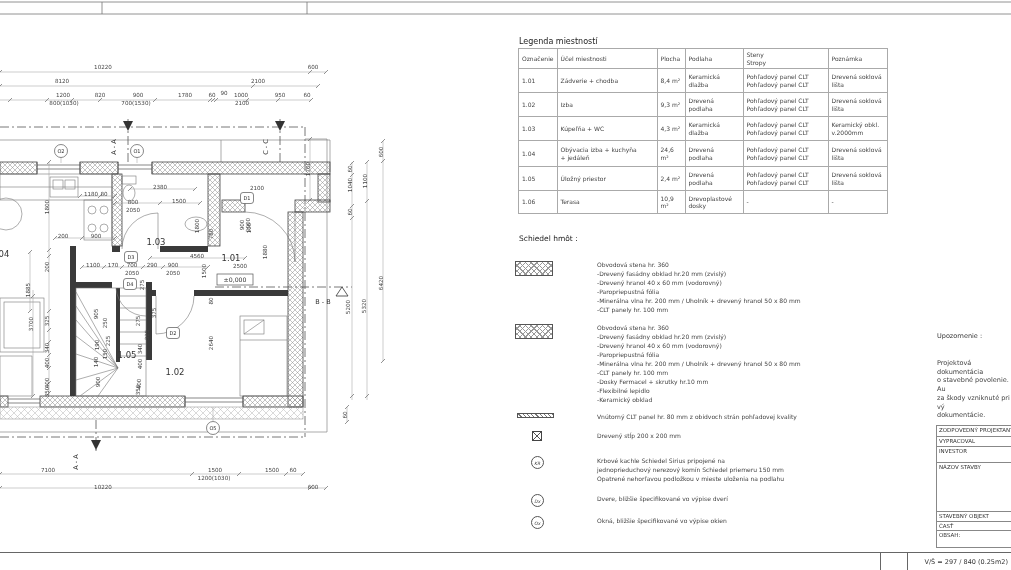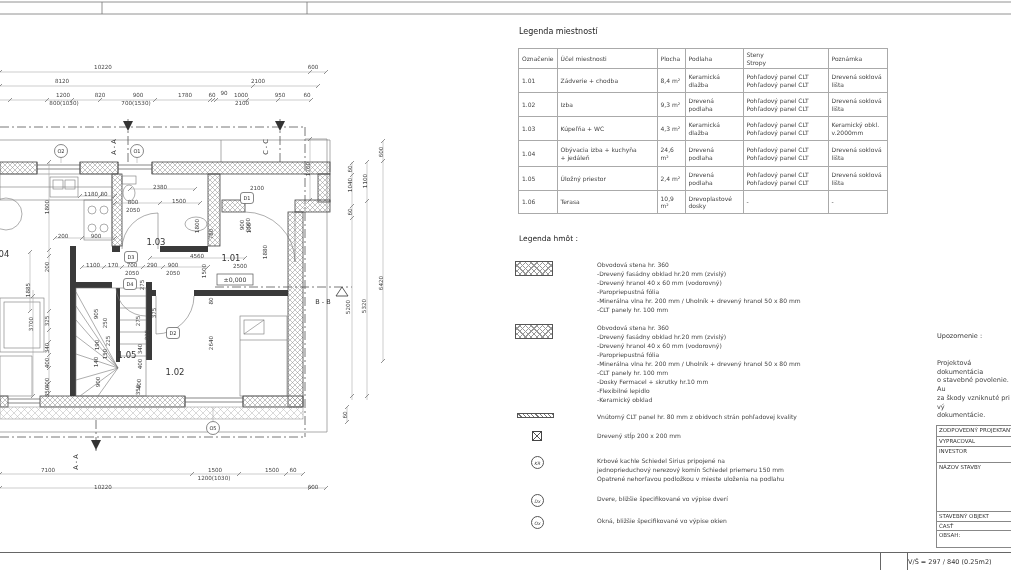--- a/index.html
+++ b/index.html
@@ -2,21 +2,21 @@
 <html lang="sk"><head>
 <meta charset="utf-8">
 <style>
   html,body{margin:0;padding:0}
   body{width:1011px;height:570px;background:#fff;position:relative;overflow:hidden;
        font-family:"DejaVu Sans","Liberation Sans",sans-serif;color:#333}
   .abs{position:absolute}
   #plansvg{position:absolute;left:0;top:0}
 
   
-  #table-title{left:519px;top:27px;font-size:8px;color:#222}
+  #table-title{left:519px;top:37px;font-size:8px;color:#222}
   #room-table{left:518px;top:48px;border-collapse:collapse;table-layout:fixed}
   #room-table td,#room-table th{border:1px solid #aaa;font-size:6px;font-weight:normal;
       text-align:left;vertical-align:middle;padding:2px 3px;white-space:pre-line;color:#444;line-height:7.5px}
   
   #mat-title{left:519px;top:234px;font-size:7.5px;color:#222}
   .mat-item{position:absolute;left:515px}
   .mat-lines{position:absolute;left:82px;top:0;width:330px;font-size:6px;line-height:9px;
       white-space:pre-line;color:#444}
   .sym{position:absolute;display:block;box-sizing:border-box}
   .sym-wall{left:0;top:1px;width:38px;height:15px;border:1px solid #555;
@@ -36,21 +36,21 @@
   #notice-lines{left:937px;top:359px;width:80px;font-size:6.5px;line-height:8.7px;
       white-space:pre-line;color:#444;overflow:hidden}
   
   #title-block{left:936px;top:425px;width:75px;border-left:1px solid #888;border-top:1px solid #888;border-bottom:1px solid #888}
   .tb-row{box-sizing:border-box;border-bottom:1px solid #888;font-size:5.5px;color:#333;
       padding:1px 2px;overflow:hidden;white-space:nowrap}
   .tb-row:last-child{border-bottom:none}
   
   #bottom-bar{left:0;top:552px;width:1011px;height:18px;border-top:1px solid #666}
   .bb-div{position:absolute;top:0;width:1px;height:18px;background:#666}
-  #scale-note{position:absolute;left:908px;top:5px;width:100px;text-align:left;font-size:6.5px;color:#333}
+  #scale-note{position:absolute;left:908px;top:5px;width:100px;text-align:right;font-size:6.5px;color:#333}
 </style>
 </head>
 <body>
 
 <svg id="plansvg" width="1011" height="570" viewBox="0 0 1011 570">
   <defs>
     <pattern id="mesh" width="5" height="5" patternUnits="userSpaceOnUse">
       <path d="M0,5 L5,0 M0,0 L5,5" stroke="#8a8a8a" stroke-width="0.5" fill="none"></path>
     </pattern>
     <pattern id="mesh2" width="7" height="7" patternUnits="userSpaceOnUse">
@@ -463,21 +463,21 @@
         <td>Terasa</td>
         <td>10,9 m²</td>
         <td>Drevoplastové
 dosky</td>
         <td>-</td>
         <td>-</td>
       </tr>
     </tbody>
 </table>
 
-<div class="abs" id="mat-title">Legenda hmôt :</div>
+<div class="abs" id="mat-title">Schiedel hmôt :</div>
 
 <div class="mat-item" style="top:260px">
   <span class="sym sym-wall"></span>
   <div class="mat-lines">Obvodová stena hr. 360
 -Drevený fasádny obklad hr.20 mm (zvislý)
 -Drevený hranol 40 x 60 mm (vodorovný)
 -Paropriepustná fólia
 -Minerálna vlna hr. 200 mm / Uholník + drevený hranol 50 x 80 mm
 -CLT panely hr. 100 mm</div>
 </div>

